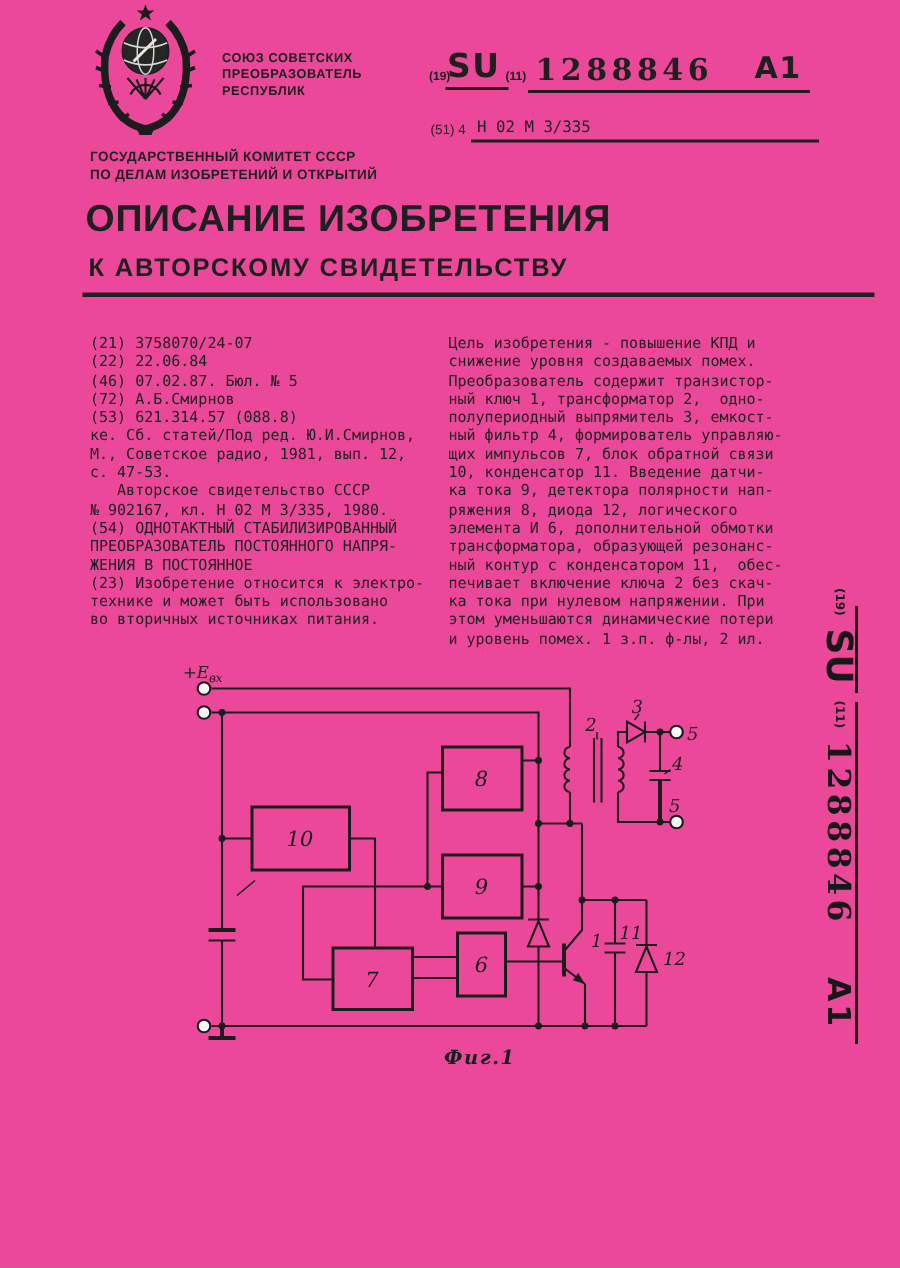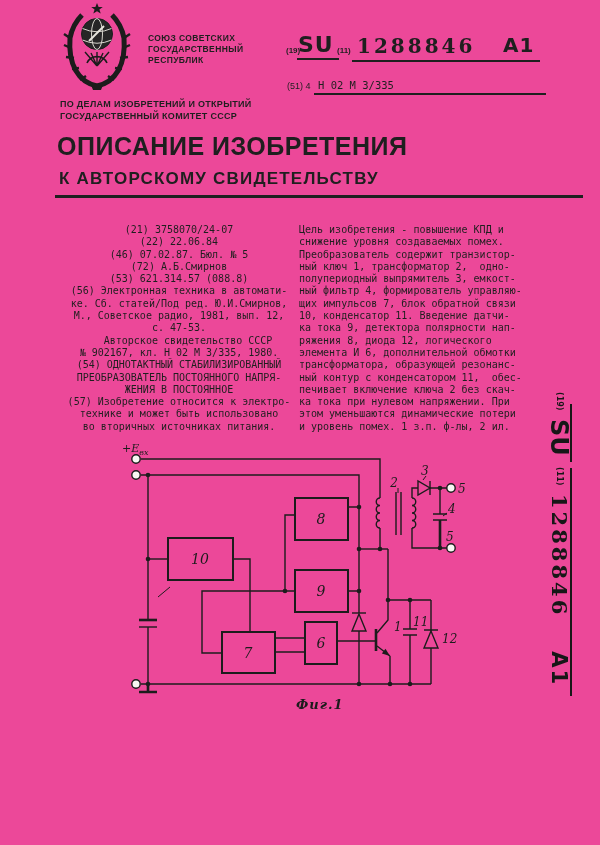--- a/index.html
+++ b/index.html
@@ -23,21 +23,21 @@
   .c51{left:287px;top:81px;font-size:9px;font-weight:normal;}
   .ipc{left:318px;top:79px;font-family:"DejaVu Sans Mono",monospace;font-size:10.5px;}
   .u3{left:314px;top:93px;width:232px;height:2px;}
   .committee{left:60px;top:99px;font-size:9px;font-weight:bold;line-height:11.5px;letter-spacing:.3px;}
   .ttl{left:57px;top:132px;font-size:25px;font-weight:bold;letter-spacing:.5px;}
   .sub{left:59px;top:169px;font-size:17px;font-weight:bold;letter-spacing:1.2px;}
   .rule{left:55px;top:195px;width:528px;height:3px;background:#1f1f1f;}
   
   .col{font-family:"DejaVu Sans Mono",monospace;font-size:10px;line-height:12.3px;}
   .col div{white-space:pre;}
-  .lcol{left:60px;top:224px;width:238px;text-align:center;}
+  .lcol{left:60px;top:224px;width:238px;}
   .rcol{left:299px;top:224px;width:252px;}
   
   .vside{
     left:533px;top:392px;width:40px;height:310px;
     writing-mode:vertical-rl;text-align:left;
     font-family:"DejaVu Sans",sans-serif;font-weight:bold;color:#171717;
   }
   .vside .vs{font-size:8px;margin-bottom:3px;}
   .vside .vSU{font-size:24px;margin-bottom:6px;}
   .vside .vnum{font-family:"DejaVu Serif",serif;font-size:21px;letter-spacing:3px;margin-bottom:28px;}
@@ -64,61 +64,60 @@
       <path d="M42,84 C23,80 13,62 15,36 C17,26 21,19 27,13" stroke="#1c1c1c" stroke-width="5"></path>
       <path d="M42,84 C61,80 71,62 69,36 C67,26 63,19 57,13" stroke="#1c1c1c" stroke-width="5"></path>
       <path d="M15,36 l-6,-4 M16,46 l-7,-3 M19,56 l-8,-1 M24,66 l-7,1 M31,74 l-6,4
                M69,36 l6,-4 M68,46 l7,-3 M65,56 l8,-1 M60,66 l7,1 M53,74 l6,4" stroke="#1c1c1c" stroke-width="2.4"></path>
       <path d="M36,83 h12 l-2,5 h-8 z" fill="#1c1c1c" stroke="none"></path>
     </g>
   </svg>
 
   <div class="abs country">
       <div>СОЮЗ СОВЕТСКИХ</div>
-      <div>ГОСУДАРСТВЕННЫЙ</div>
+      <div>ПРЕОБРАЗОВАТЕЛЬ</div>
       <div>РЕСПУБЛИК</div>
     </div>
 
   <span class="abs code-small c19">(19)</span>
   <span class="abs su-big">SU</span>
   <span class="abs code-small c11">(11)</span>
   <span class="abs docnum">1288846</span>
   <span class="abs kind">A1</span>
   <div class="abs uline u1"></div>
   <div class="abs uline u2"></div>
 
   <span class="abs c51">(51) 4</span>
   <span class="abs ipc">Н 02 М 3/335</span>
   <div class="abs uline u3"></div>
 
   <div class="abs committee">
+      <div>ГОСУДАРСТВЕННЫЙ КОМИТЕТ СССР</div>
       <div>ПО ДЕЛАМ ИЗОБРЕТЕНИЙ И ОТКРЫТИЙ</div>
-      <div>ГОСУДАРСТВЕННЫЙ КОМИТЕТ СССР</div>
     </div>
 
   <div class="abs ttl">ОПИСАНИЕ ИЗОБРЕТЕНИЯ</div>
   <div class="abs sub">К АВТОРСКОМУ СВИДЕТЕЛЬСТВУ</div>
   <div class="abs rule"></div>
 
   <div class="abs col lcol">
       <div>(21) 3758070/24-07</div>
       <div>(22) 22.06.84</div>
       <div>(46) 07.02.87. Бюл. № 5</div>
       <div>(72) А.Б.Смирнов</div>
       <div>(53) 621.314.57 (088.8)</div>
-      <div>(56) Электронная техника в автомати-</div>
       <div>ке. Сб. статей/Под ред. Ю.И.Смирнов,</div>
       <div>М., Советское радио, 1981, вып. 12,</div>
       <div>с. 47-53.</div>
       <div>   Авторское свидетельство СССР</div>
       <div>№ 902167, кл. Н 02 М 3/335, 1980.</div>
       <div>(54) ОДНОТАКТНЫЙ СТАБИЛИЗИРОВАННЫЙ</div>
       <div>ПРЕОБРАЗОВАТЕЛЬ ПОСТОЯННОГО НАПРЯ-</div>
       <div>ЖЕНИЯ В ПОСТОЯННОЕ</div>
-      <div>(57) Изобретение относится к электро-</div>
+      <div>(23) Изобретение относится к электро-</div>
       <div>технике и может быть использовано</div>
       <div>во вторичных источниках питания.</div>
     </div>
   <div class="abs col rcol">
       <div>Цель изобретения - повышение КПД и</div>
       <div>снижение уровня создаваемых помех.</div>
       <div>Преобразователь содержит транзистор-</div>
       <div>ный ключ 1, трансформатор 2,  одно-</div>
       <div>полупериодный выпрямитель 3, емкост-</div>
       <div>ный фильтр 4, формирователь управляю-</div>

